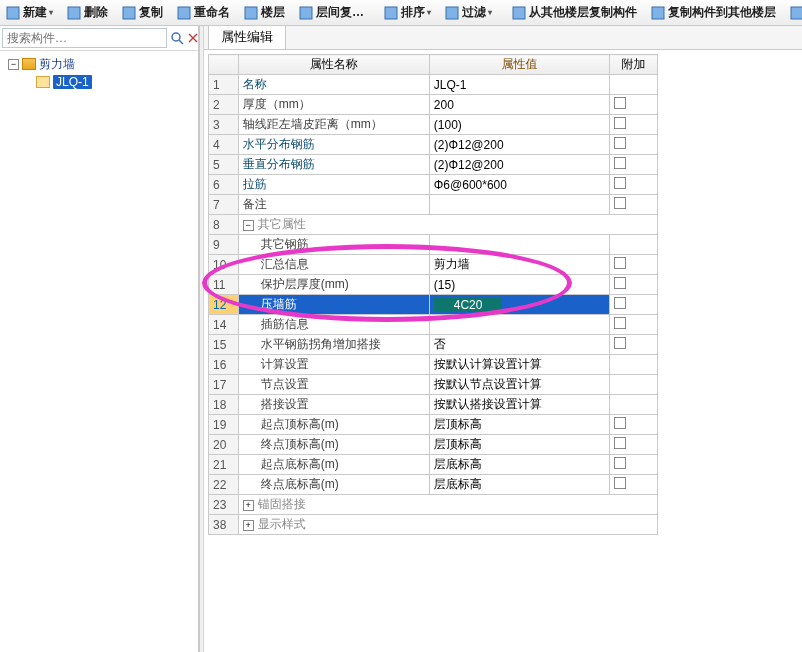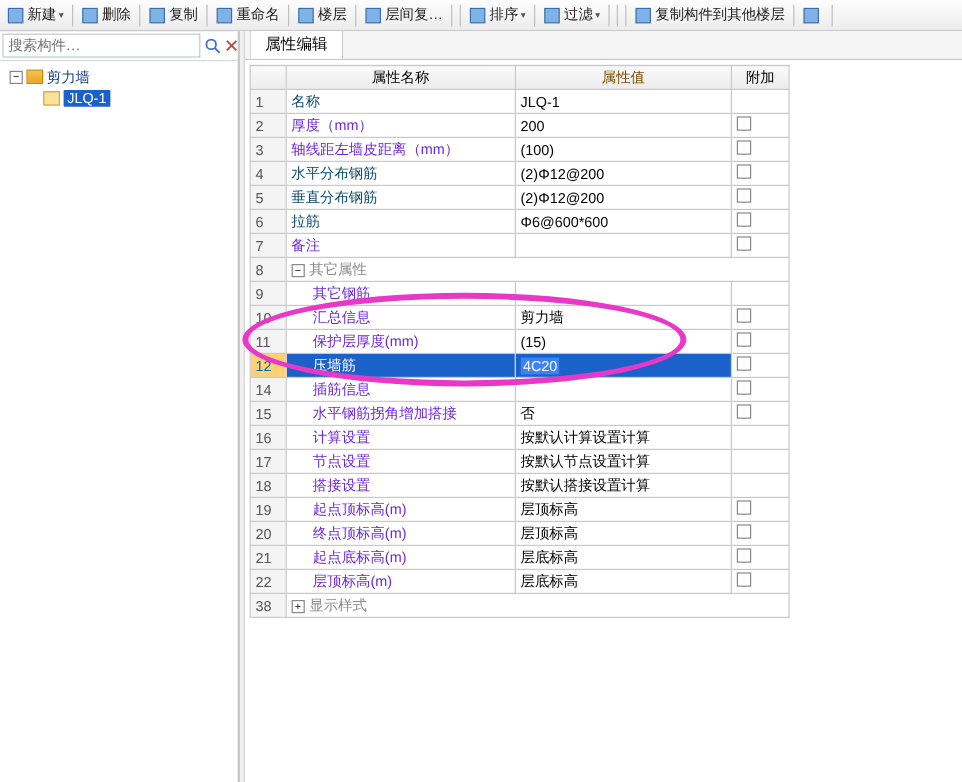--- a/index.html
+++ b/index.html
@@ -16,20 +16,21 @@
   
   .toolbar {
     height: 26px;
     background: linear-gradient(#fdfdfd,#ececec);
     border-bottom: 1px solid #c9c9c9;
     display: flex;
     align-items: center;
     padding: 0 2px;
     white-space: nowrap;
     overflow: hidden;
+    font-weight: bold;
   }
   .tb-item {
     display: inline-flex;
     align-items: center;
     padding: 2px 4px;
     cursor: pointer;
     color: #222;
   }
   .tb-sep {
     width: 1px; height: 18px;
@@ -177,38 +178,38 @@
   td.idx {
     text-align: center;
     background: #f4f4f4;
     color: #555;
   }
   td.idx.sel-row {
     background: #ffd075;
     color: #0369a1;
   }
   td.name-link { color: #0c4a6e; cursor: pointer; }
-  td.name-plain { color: #6d28d9; }
+  td.name-plain { color: #404040; }
   td.name-gray { color: #8a8a8a; }
   td.val-cell { color: #000; }
   td.extra { text-align: center; }
   .chk {
     width: 12px; height: 12px;
     display:inline-block;
     border:1px solid #888;
     background:#fff;
   }
   tr.selected td.name-cell,
   tr.selected td.val-cell {
     background: #1a62c9;
     color: #fff;
   }
   tr.selected td.val-cell span.edit {
-    background: #3b82f6;
-    padding: 0 2px;
+    background: #0f766e;
+    padding: 0 20px;
   }
   .group-toggle {
     width: 11px; height: 11px;
     border: 1px solid #888;
     font-size: 9px; line-height: 9px;
     text-align: center;
     display: inline-block;
     margin-right: 4px;
     color: #000; background: #fff;
   }
@@ -296,20 +297,28 @@
       <span class="tb-ico">
         <svg width="14" height="14">
           <rect x="1" y="1" width="12" height="12" fill="#7fb2e6" stroke="#3a6fab"></rect>
         </svg>
       </span>
       <span>过滤</span>
       <span class="drop">▾</span>
     </span>
     <span class="tb-sep"></span>
     <span class="tb-sep"></span>
+    <span class="tb-item">
+      <span class="tb-ico">
+        <svg width="14" height="14">
+          <rect x="1" y="1" width="12" height="12" fill="#7fb2e6" stroke="#3a6fab"></rect>
+        </svg>
+      </span>
+      <span>从其他楼层复制构件</span>
+    </span>
     <span class="tb-sep"></span>
     <span class="tb-item">
       <span class="tb-ico">
         <svg width="14" height="14">
           <rect x="1" y="1" width="12" height="12" fill="#7fb2e6" stroke="#3a6fab"></rect>
         </svg>
       </span>
       <span>复制构件到其他楼层</span>
     </span>
     <span class="tb-sep"></span>
@@ -491,23 +500,27 @@
               <td class="extra"><span class="chk"></span></td>
             </tr>
             <tr>
               <td class="idx">21</td>
               <td class="name-plain name-cell indent1">起点底标高(m)</td>
               <td class="val-cell">层底标高</td>
               <td class="extra"><span class="chk"></span></td>
             </tr>
             <tr>
               <td class="idx">22</td>
-              <td class="name-plain name-cell indent1">层顶标高(m)</td>
+              <td class="name-plain name-cell indent1">终点底标高(m)</td>
               <td class="val-cell">层底标高</td>
               <td class="extra"><span class="chk"></span></td>
+            </tr>
+            <tr>
+              <td class="idx">23</td>
+              <td colspan="3" class="name-gray"><span class="group-toggle">+</span>锚固搭接</td>
             </tr>
             <tr>
               <td class="idx">38</td>
               <td colspan="3" class="name-gray"><span class="group-toggle">+</span>显示样式</td>
             </tr>
           </tbody>
       </table>
     </div>
   </div>
 </div>

